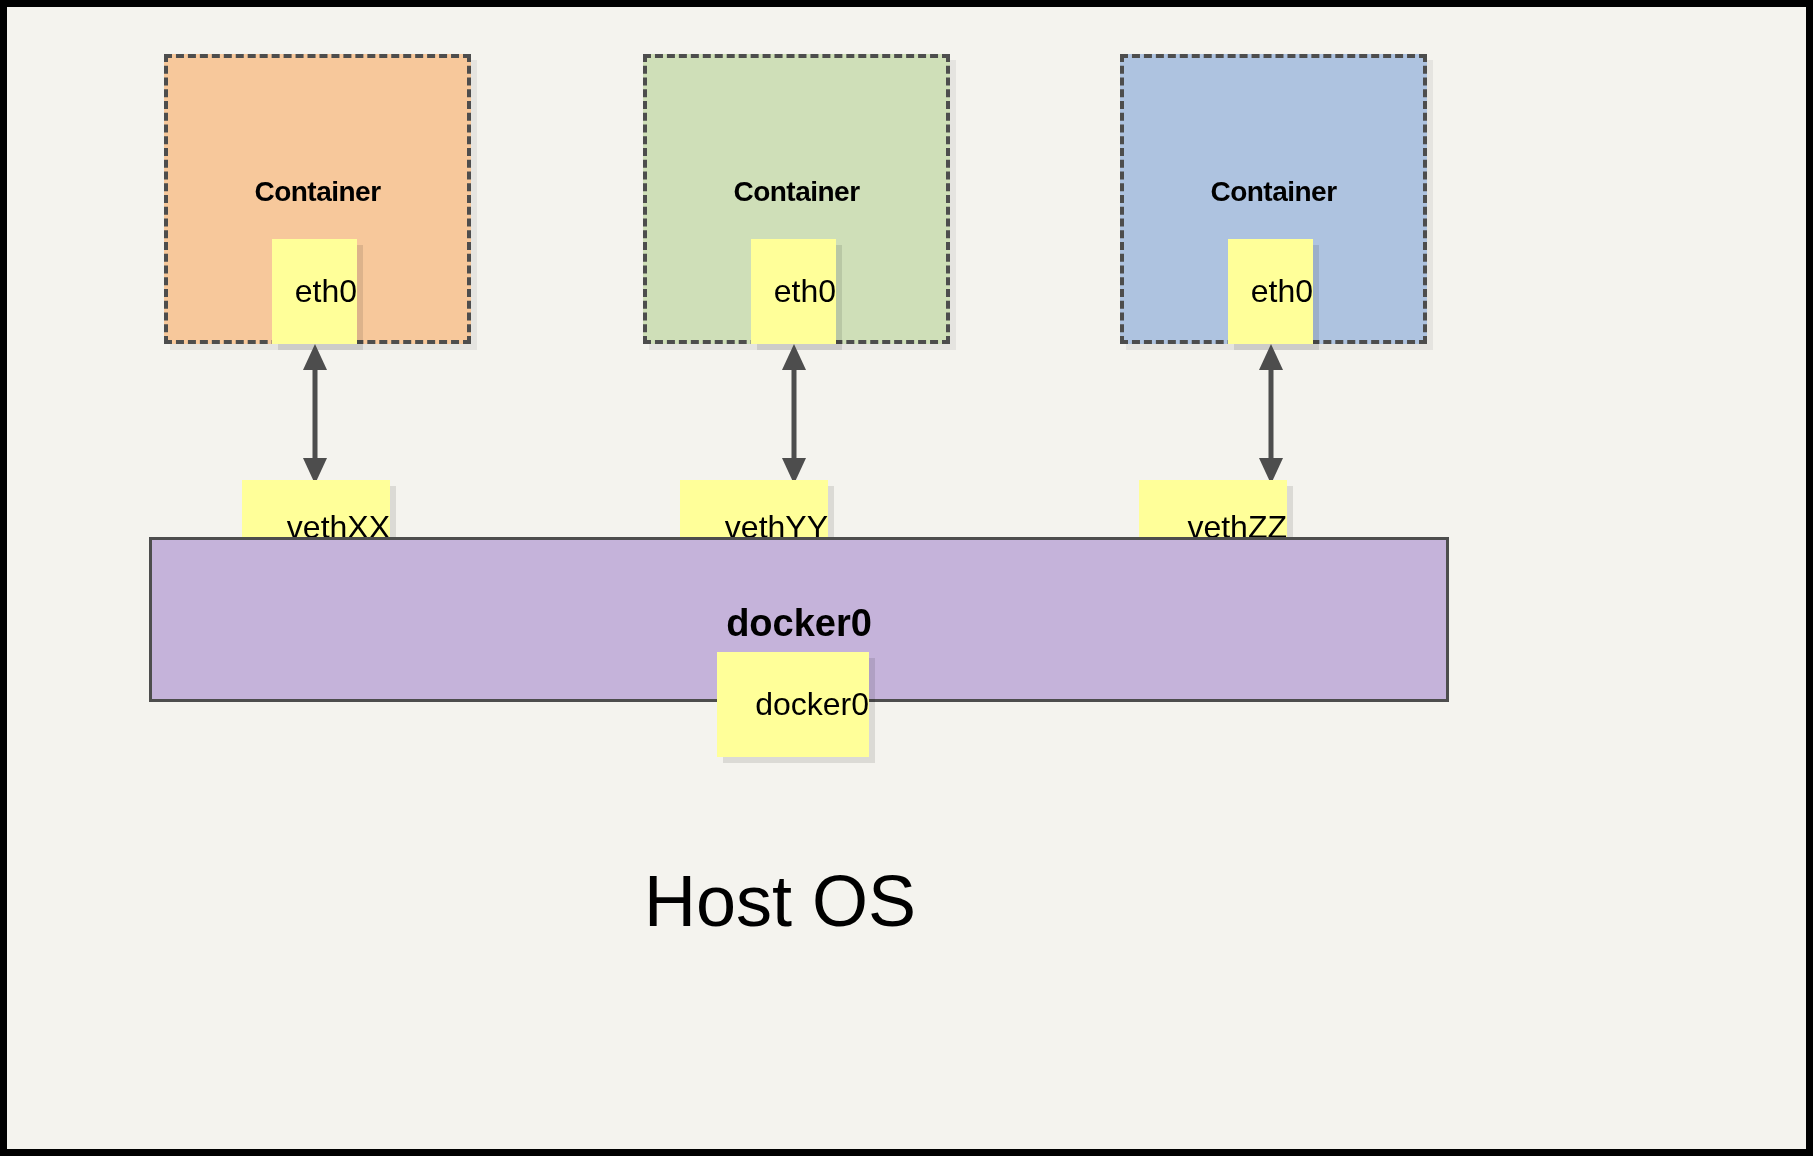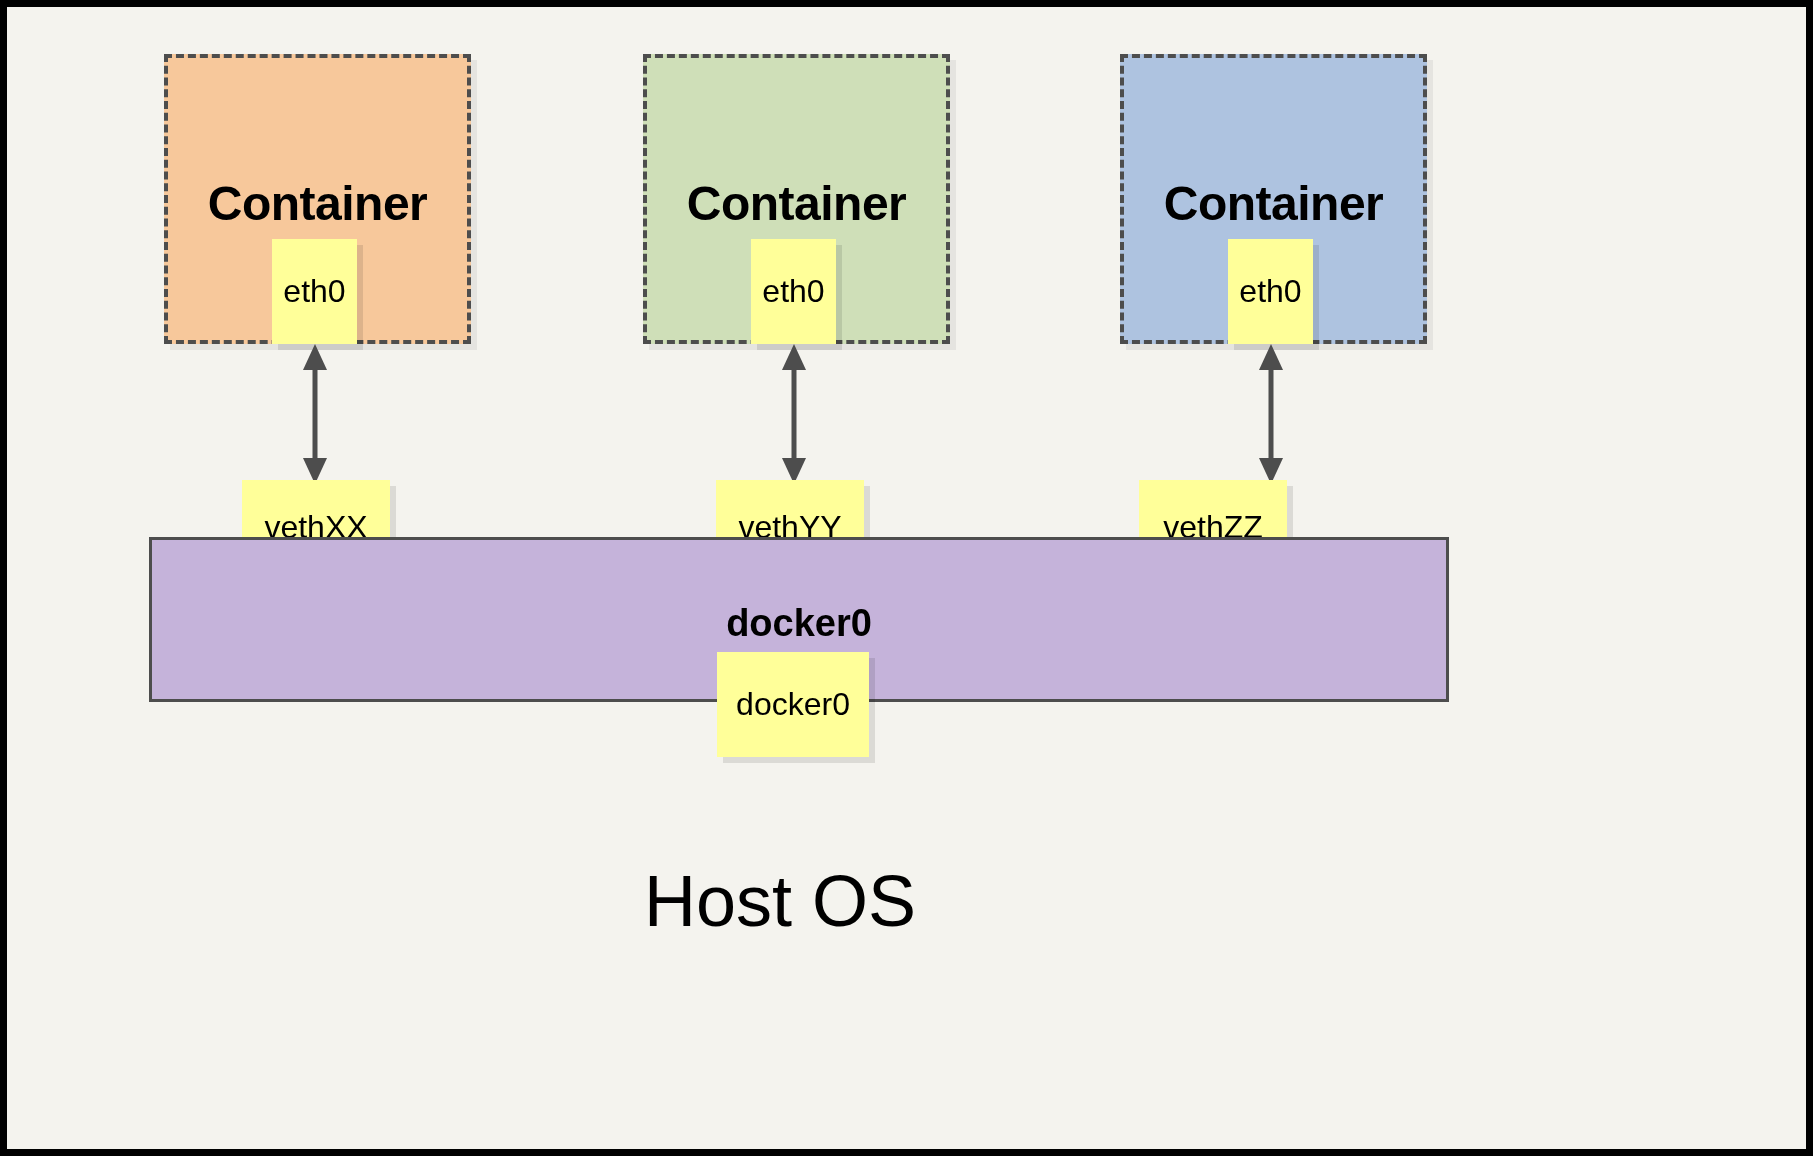--- a/index.html
+++ b/index.html
@@ -24,33 +24,33 @@
     box-sizing: border-box;
     border: 4px dashed #4d4d4d;
     box-shadow: 6px 6px 0 0 rgba(0,0,0,0.06);
   }
   .container-title {
     position: absolute;
     left: 0;
     right: 0;
     text-align: center;
     font-weight: bold;
-    font-size: 48px;
+    font-size: 28px;
     color: #000000;
     letter-spacing: -0.5px;
   }
 
   
   .chip {
     position: absolute;
     background: #ffff99;
     box-sizing: border-box;
     display: flex;
     align-items: center;
-    justify-content: center;
+    justify-content: flex-end;
     font-size: 32px;
     color: #000000;
     box-shadow: 6px 6px 0 0 rgba(0,0,0,0.10);
   }
 
   
   #docker0-bar {
     position: absolute;
     box-sizing: border-box;
     background: #c5b3da;
@@ -111,21 +111,21 @@
     <div class="container-title" style="top:118px;">Container</div>
   </div>
   <div class="chip" style="left:744px; top:232px; width:85px; height:105px;">
     <span>eth0</span>
   </div>
   <svg class="arrow" style="left:771px; top:337px; width:32px; height:140px;" viewBox="0 0 32 140">
     <line x1="16" y1="18" x2="16" y2="122" stroke="#4d4d4d" stroke-width="5"></line>
     <polygon points="16,0 28,26 4,26" fill="#4d4d4d"></polygon>
     <polygon points="16,140 28,114 4,114" fill="#4d4d4d"></polygon>
   </svg>
-  <div class="chip" style="left:709px; top:473px; width:148px; height:95px;">
+  <div class="chip" style="left:673px; top:473px; width:148px; height:95px;">
     <span>vethYY</span>
   </div>
 
   <div class="container-box" style="left:1113px; top:47px; width:307px; height:290px; background:#aec3e0;">
     <div class="container-title" style="top:118px;">Container</div>
   </div>
   <div class="chip" style="left:1221px; top:232px; width:85px; height:105px;">
     <span>eth0</span>
   </div>
   <svg class="arrow" style="left:1248px; top:337px; width:32px; height:140px;" viewBox="0 0 32 140">

